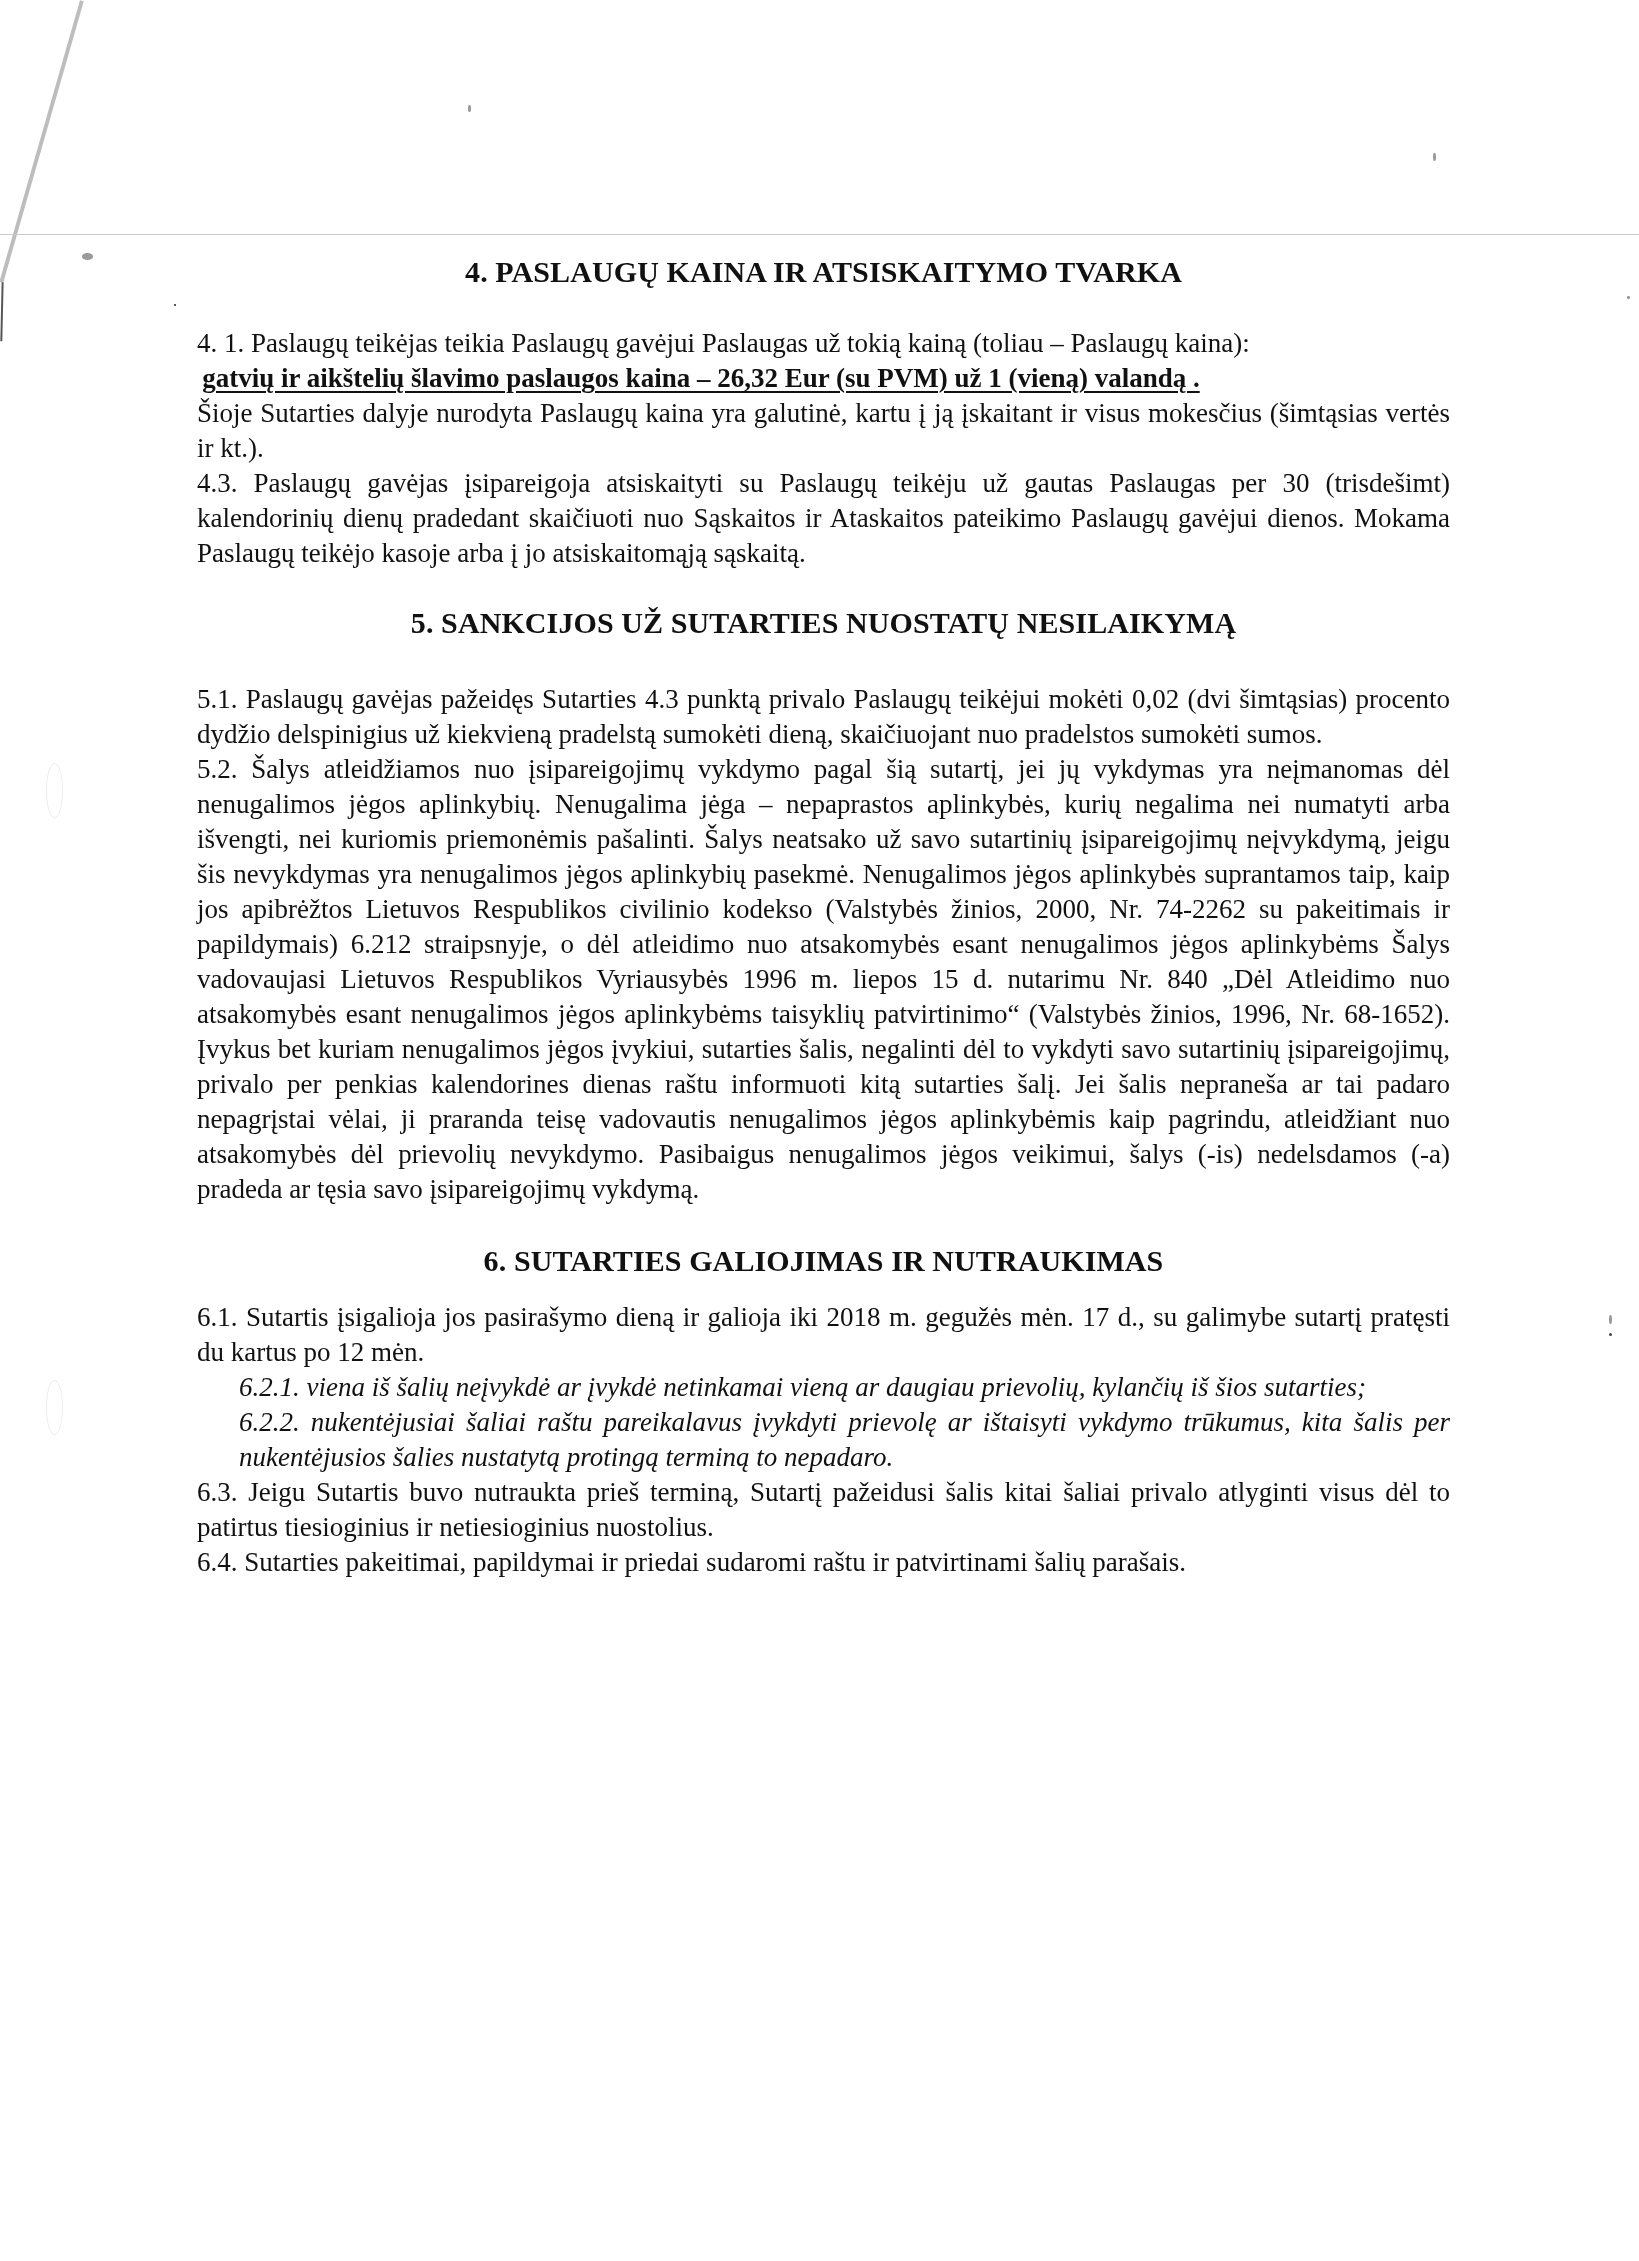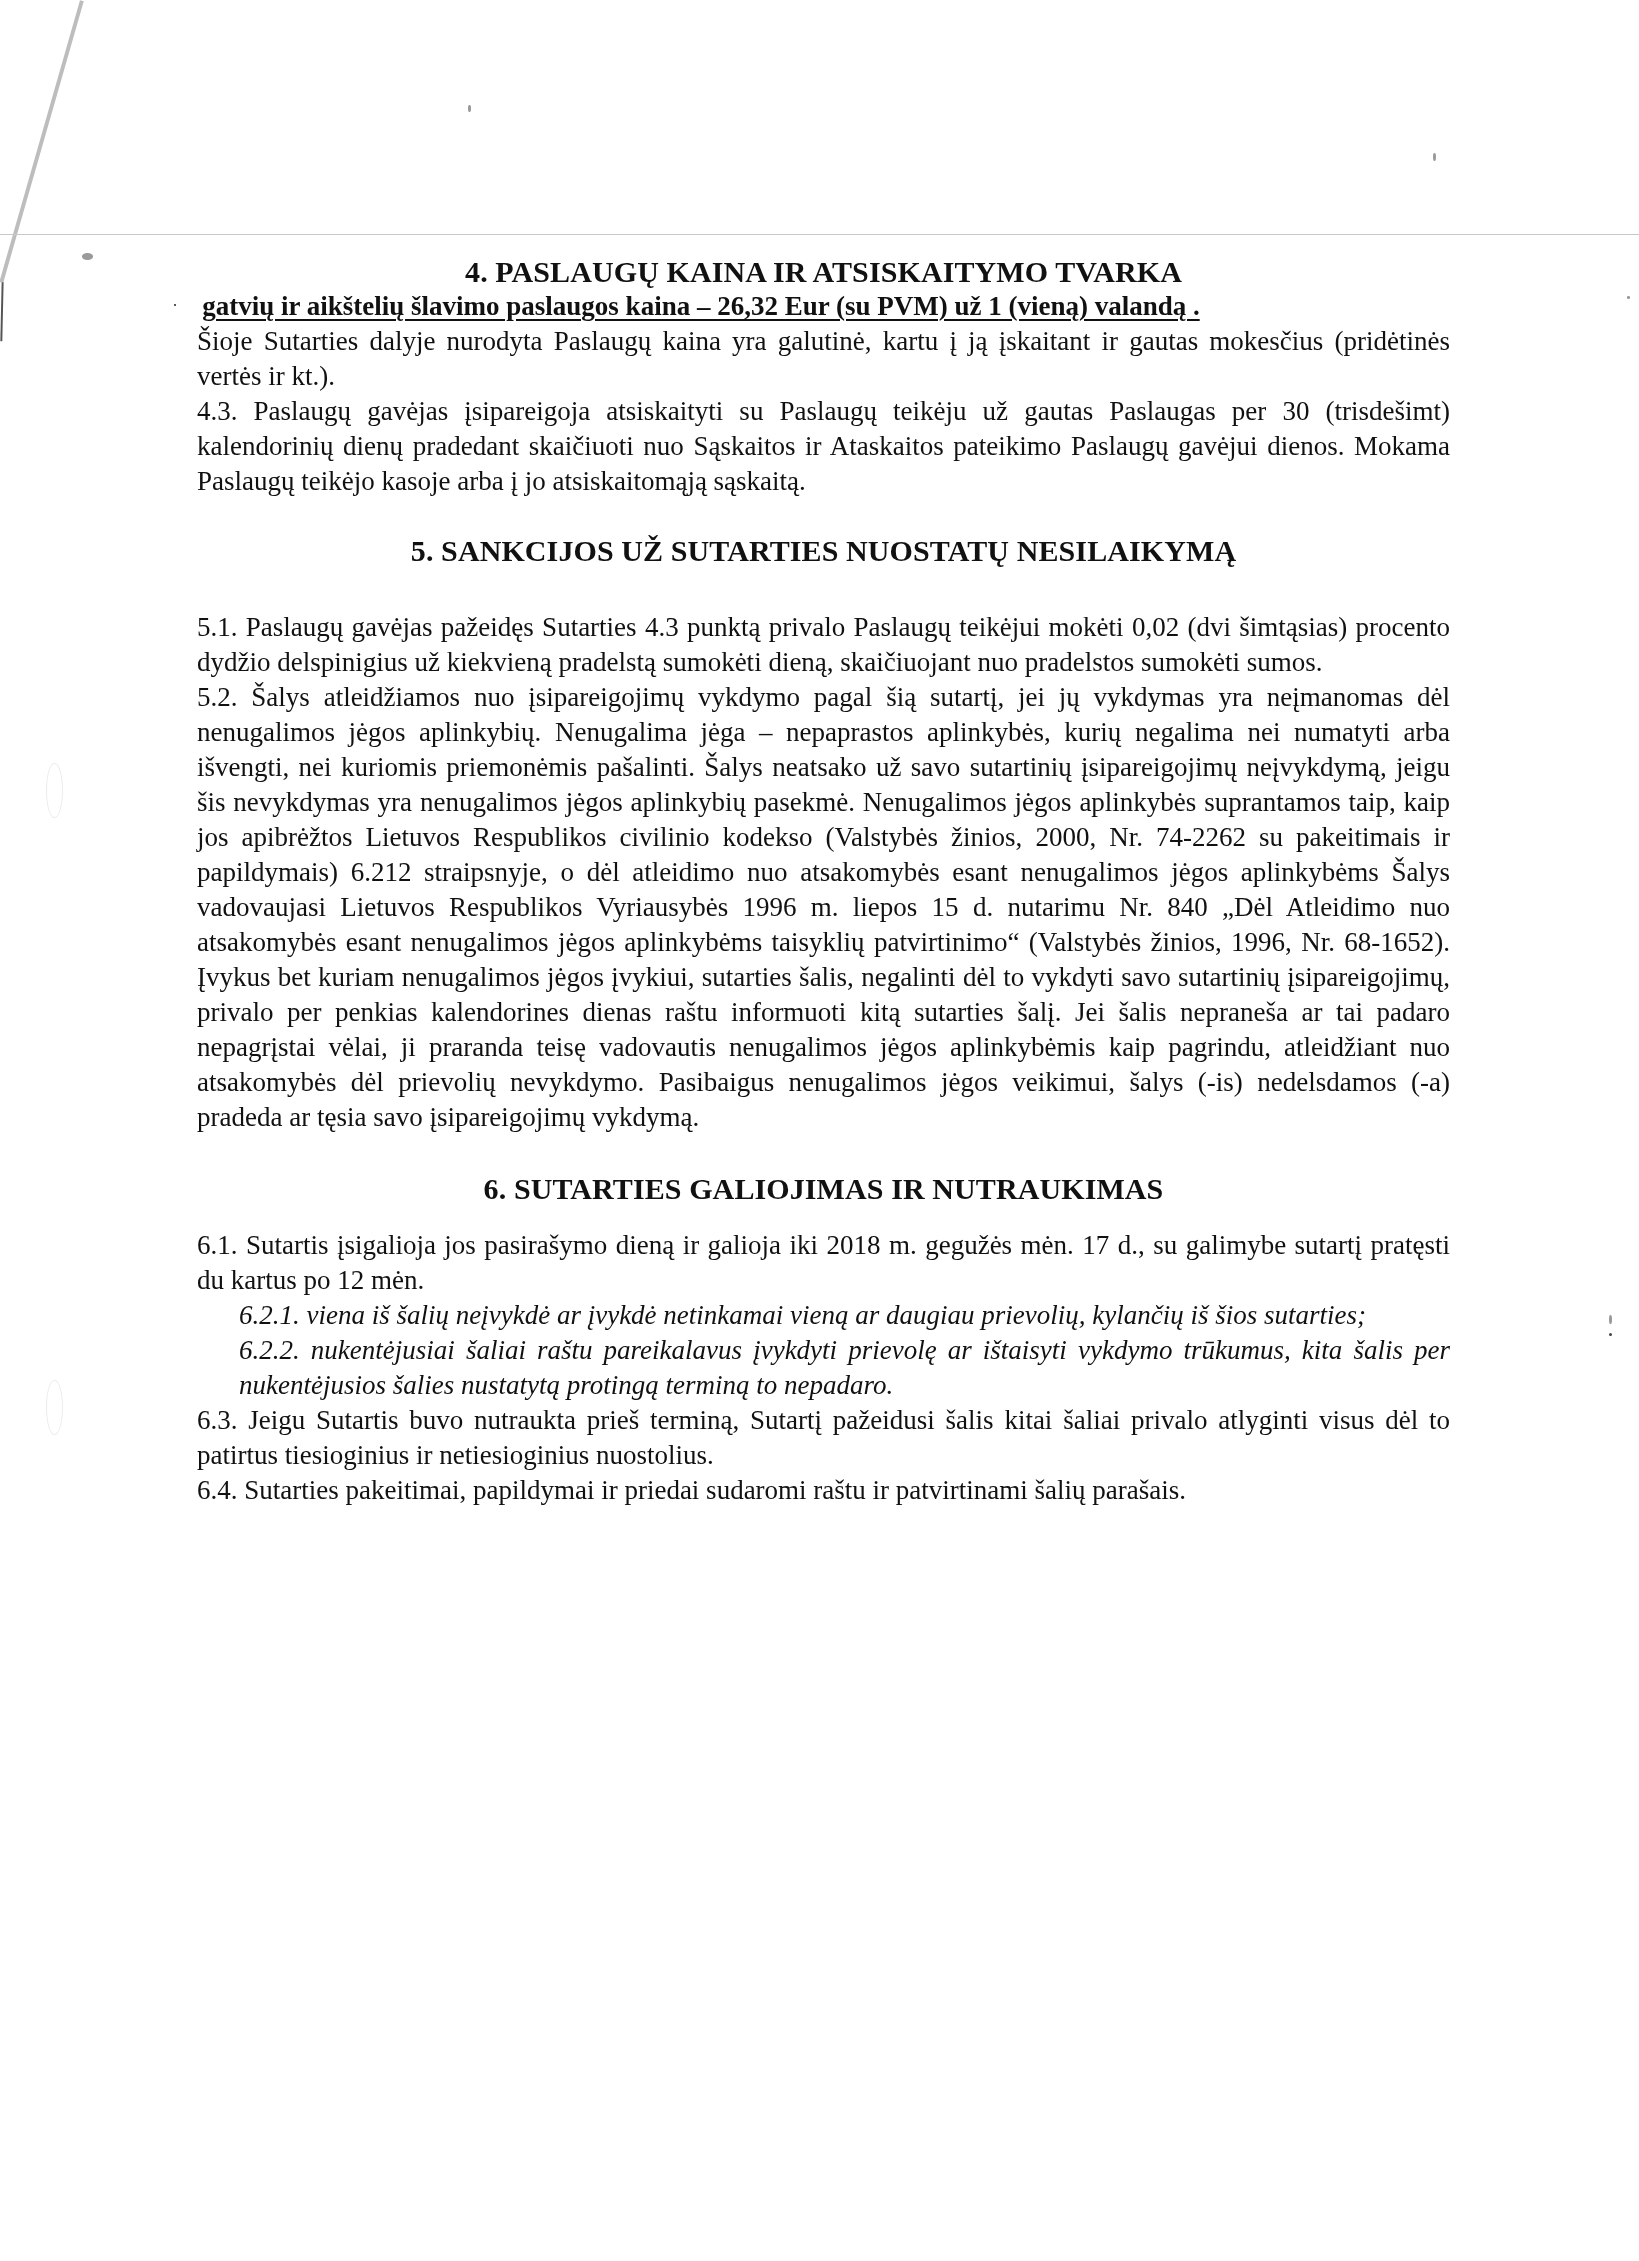--- a/index.html
+++ b/index.html
@@ -56,24 +56,25 @@
 <div class="speck" style="left:1627px;top:296px;width:2.6px;height:2.6px;"></div>
 <div class="speck" style="left:1609px;top:1315px;width:2.6px;height:9.2px;"></div>
 <div class="speck" style="left:1609px;top:1333px;width:3.3px;height:3.3px;background:#444;"></div>
 <div class="circle-mark" style="left:46px;top:763px;"></div>
 <div class="circle-mark" style="left:46px;top:1380px;"></div>
 
 <div class="page">
 
   <h2 class="sec4-title">4. PASLAUGŲ KAINA IR ATSISKAITYMO TVARKA</h2>
 
+  <p class="p41">4. 1. Paslaugų teikėjas teikia Paslaugų gavėjui Paslaugas už tokią kainą (toliau – Paslaugų kaina):</p>
   <p>
       <span class="underline-line">gatvių ir aikštelių šlavimo paslaugos kaina – 26,32 Eur (su PVM) už 1 (vieną) valandą .</span>
     </p>
-  <p>Šioje Sutarties dalyje nurodyta Paslaugų kaina yra galutinė, kartu į ją įskaitant ir gautas mokesčius (pridėtinės vertės ir kt.).</p>
+  <p>Šioje Sutarties dalyje nurodyta Paslaugų kaina yra galutinė, kartu į ją įskaitant ir visus mokesčius (šimtąsias vertės ir kt.).</p>
   <p>4.3. Paslaugų gavėjas įsipareigoja atsiskaityti su Paslaugų teikėju už gautas Paslaugas per 30 (trisdešimt) kalendorinių dienų pradedant skaičiuoti nuo Sąskaitos ir Ataskaitos pateikimo Paslaugų gavėjui dienos. Mokama Paslaugų teikėjo kasoje arba į jo atsiskaitomąją sąskaitą.</p>
 
   <h2 class="sec5-title">5. SANKCIJOS UŽ SUTARTIES NUOSTATŲ NESILAIKYMĄ</h2>
 
   <p>5.1. Paslaugų gavėjas pažeidęs Sutarties 4.3 punktą privalo Paslaugų teikėjui mokėti 0,02 (dvi šimtąsias) procento dydžio delspinigius už kiekvieną pradelstą sumokėti dieną, skaičiuojant nuo pradelstos sumokėti sumos.</p>
   <p>5.2. Šalys atleidžiamos nuo įsipareigojimų vykdymo pagal šią sutartį, jei jų vykdymas yra neįmanomas dėl nenugalimos jėgos aplinkybių. Nenugalima jėga – nepaprastos aplinkybės, kurių negalima nei numatyti arba išvengti, nei kuriomis priemonėmis pašalinti. Šalys neatsako už savo sutartinių įsipareigojimų neįvykdymą, jeigu šis nevykdymas yra nenugalimos jėgos aplinkybių pasekmė. Nenugalimos jėgos aplinkybės suprantamos taip, kaip jos apibrėžtos Lietuvos Respublikos civilinio kodekso (Valstybės žinios, 2000, Nr. 74-2262 su pakeitimais ir papildymais) 6.212 straipsnyje, o dėl atleidimo nuo atsakomybės esant nenugalimos jėgos aplinkybėms Šalys vadovaujasi Lietuvos Respublikos Vyriausybės 1996 m. liepos 15 d. nutarimu Nr. 840 „Dėl Atleidimo nuo atsakomybės esant nenugalimos jėgos aplinkybėms taisyklių patvirtinimo“ (Valstybės žinios, 1996, Nr. 68-1652). Įvykus bet kuriam nenugalimos jėgos įvykiui, sutarties šalis, negalinti dėl to vykdyti savo sutartinių įsipareigojimų, privalo per penkias kalendorines dienas raštu informuoti kitą sutarties šalį. Jei šalis nepraneša ar tai padaro nepagrįstai vėlai, ji praranda teisę vadovautis nenugalimos jėgos aplinkybėmis kaip pagrindu, atleidžiant nuo atsakomybės dėl prievolių nevykdymo. Pasibaigus nenugalimos jėgos veikimui, šalys (-is) nedelsdamos (-a) pradeda ar tęsia savo įsipareigojimų vykdymą.</p>
 
   <h2 class="sec6-title">6. SUTARTIES GALIOJIMAS IR NUTRAUKIMAS</h2>
 
   <p>6.1. Sutartis įsigalioja jos pasirašymo dieną ir galioja iki 2018 m. gegužės mėn. 17 d., su galimybe sutartį pratęsti du kartus po 12 mėn.</p>

